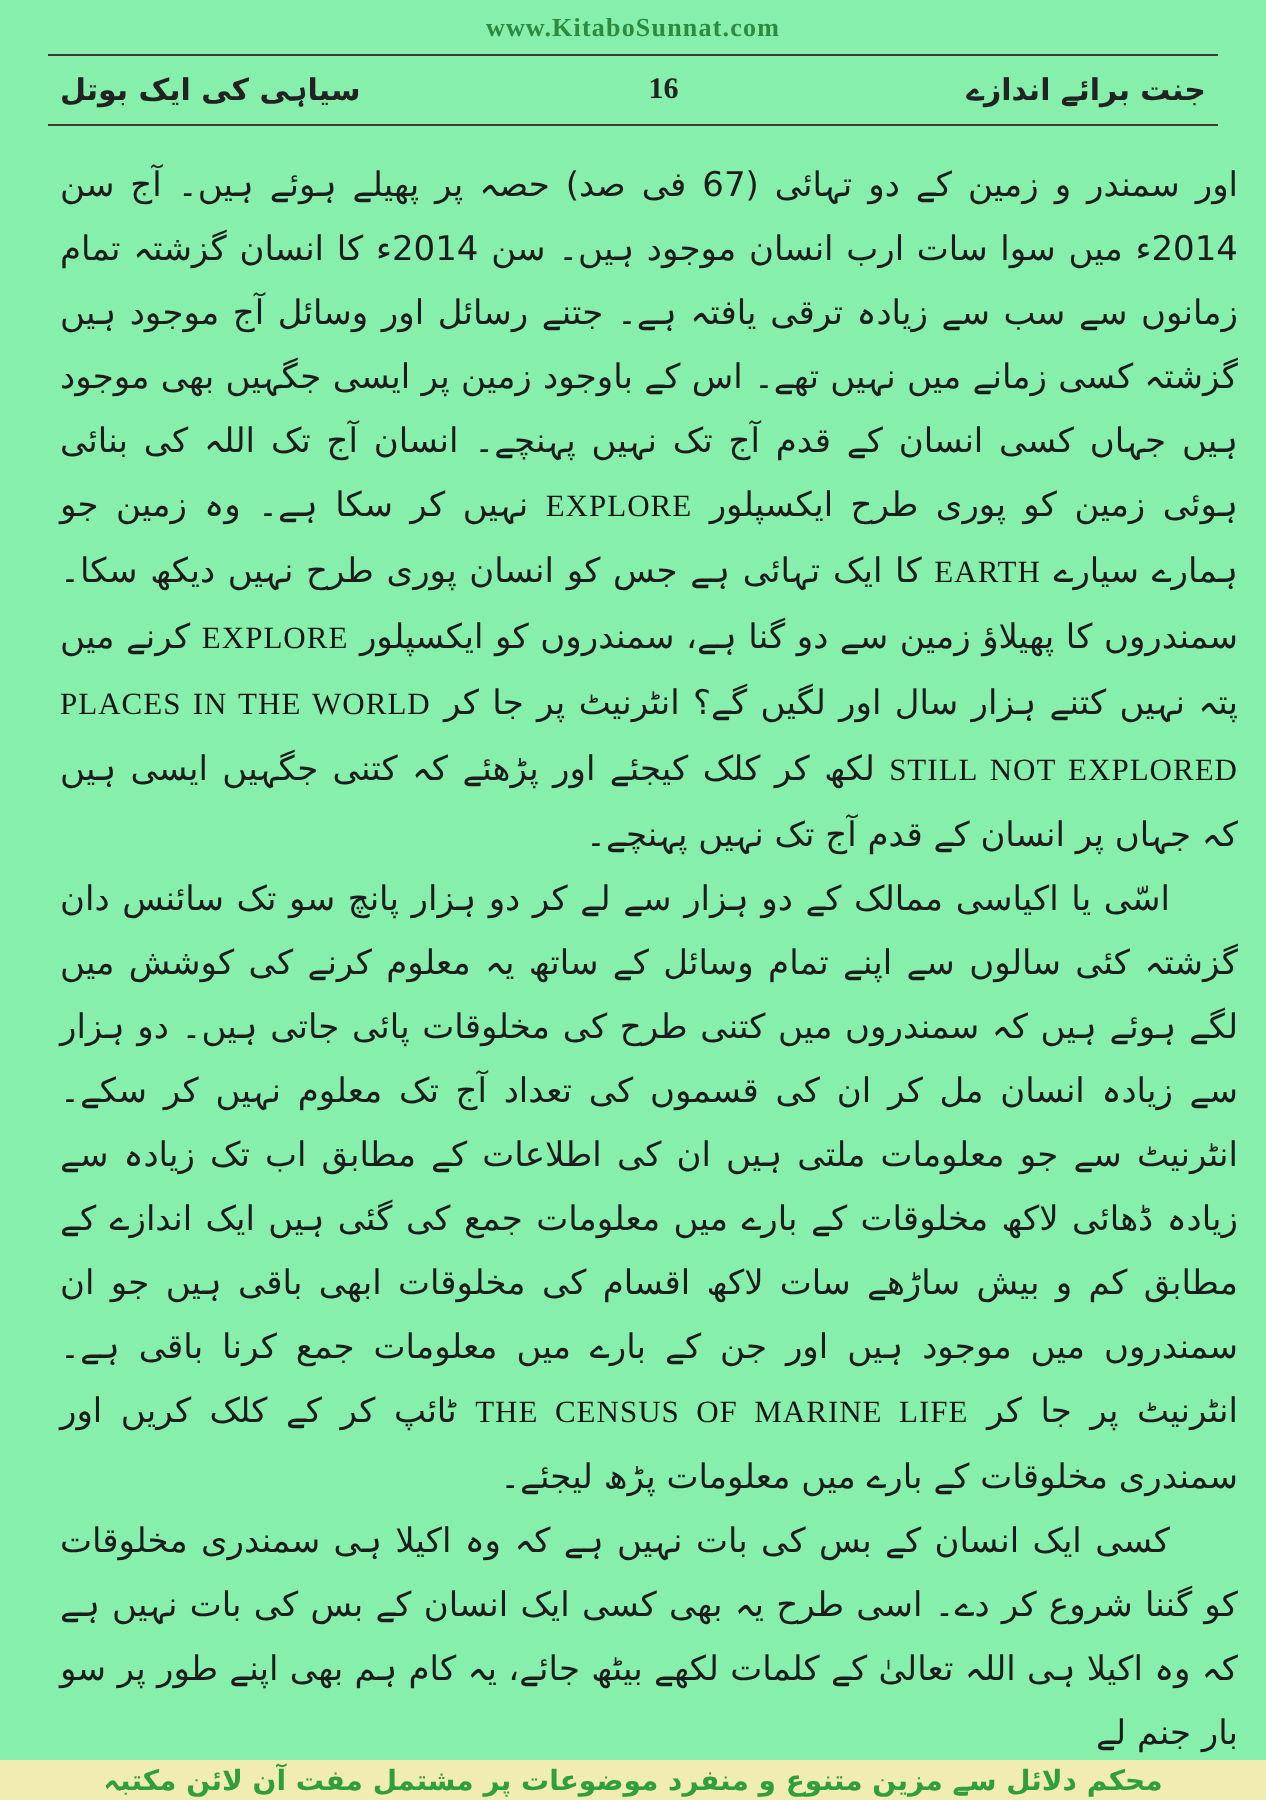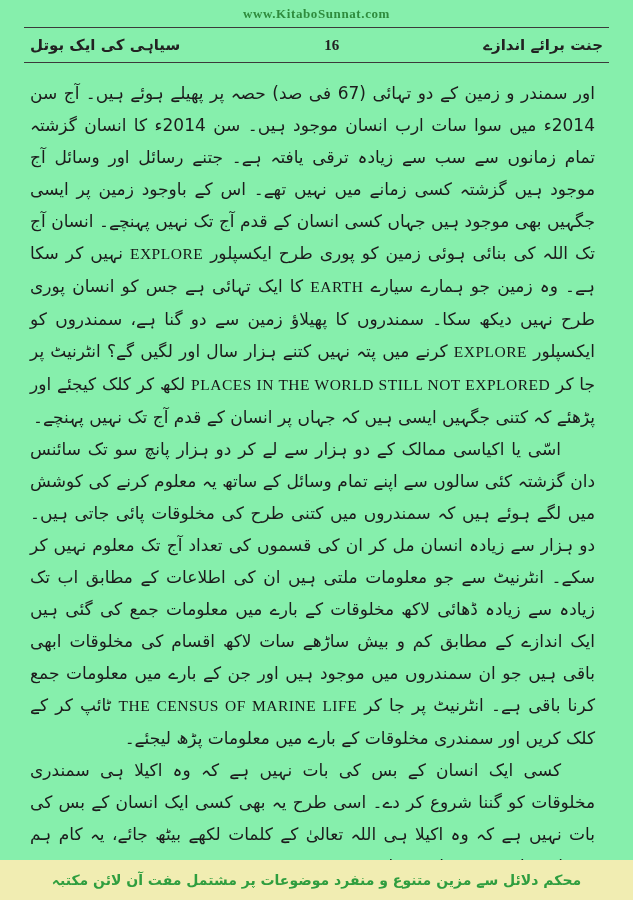--- a/index.html
+++ b/index.html
@@ -45,21 +45,21 @@
     color: #222;
   }
   .page-number {
     font-family: "Liberation Serif", serif;
     font-size: 15px;
     font-weight: bold;
     color: #222;
     direction: ltr;
   }
   .body-text {
-    margin: 14px 38px 0 30px;
+    margin: 14px 14px 0 30px;
     direction: rtl;
   }
   .para {
     margin: 0;
     font-size: 17px;
     line-height: 32px;
     text-align: justify;
     color: #1c1c1c;
   }
   .para.indent { text-indent: 34px; }
@@ -67,21 +67,21 @@
     font-family: "Liberation Serif", serif;
     font-size: 15.5px;
     letter-spacing: 0.5px;
     color: #161616;
   }
   .footer-band {
     position: absolute;
     left: 0;
     right: 0;
     bottom: 0;
-    height: 40px;
+    height: 20px;
     background: #f1edb2;
     display: flex;
     align-items: center;
     justify-content: center;
     direction: rtl;
   }
   .footer-text {
     color: #2f9e3f;
     font-size: 14px;
     font-weight: bold;

